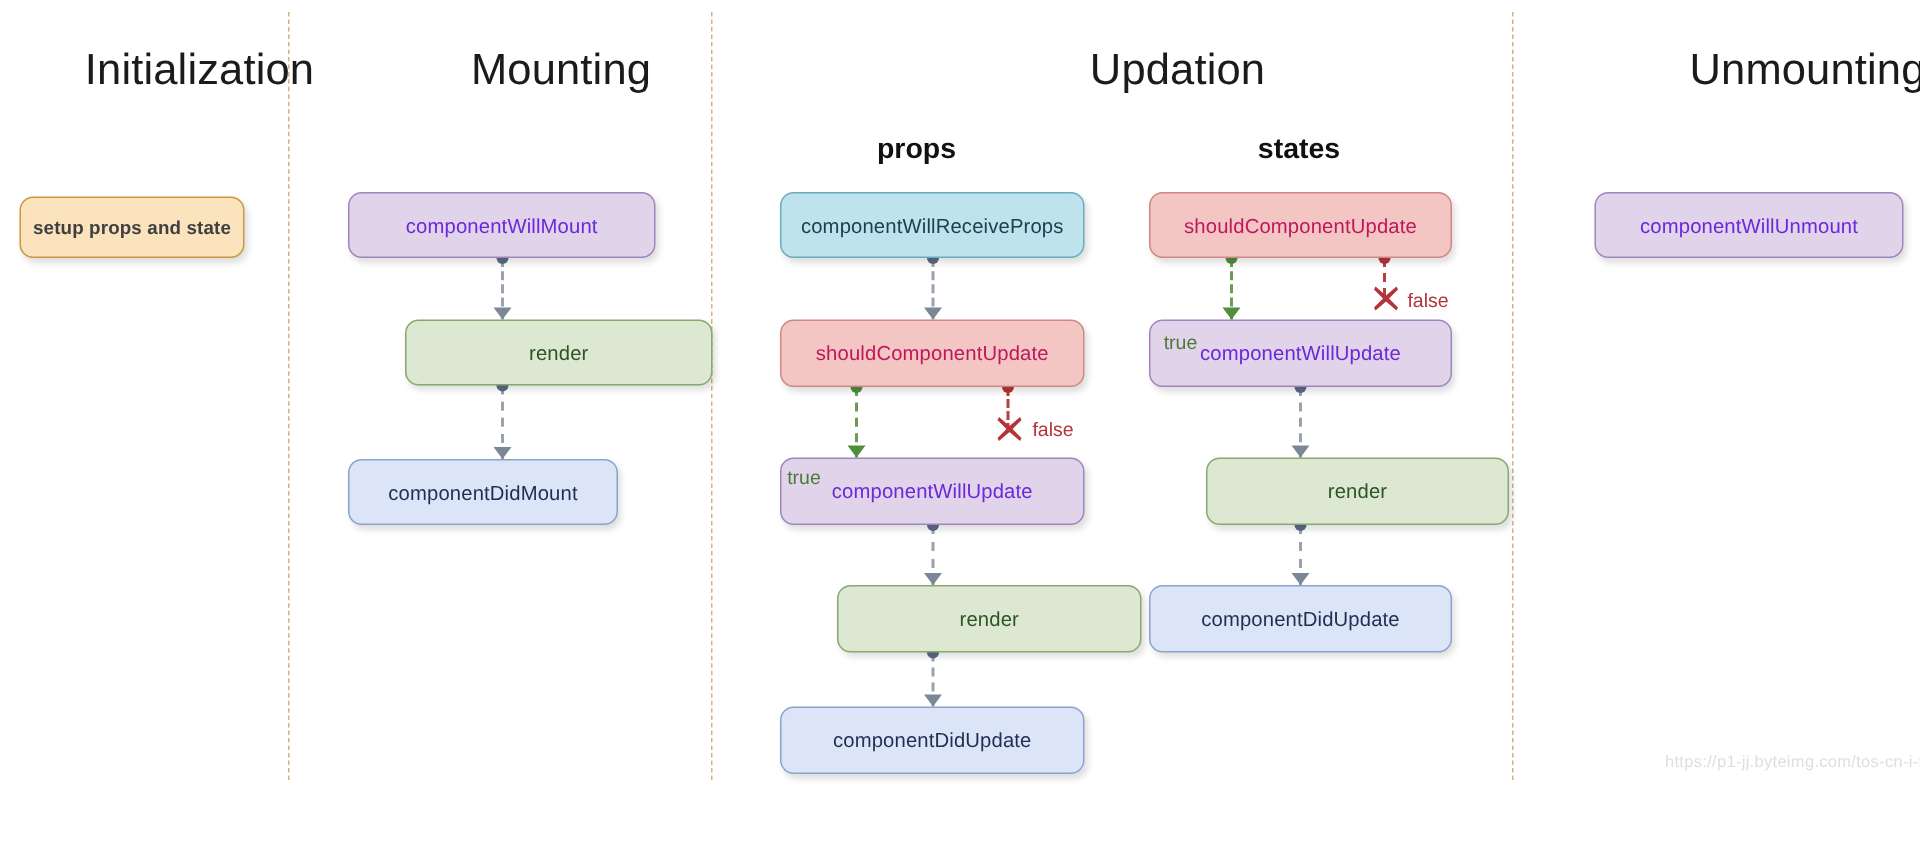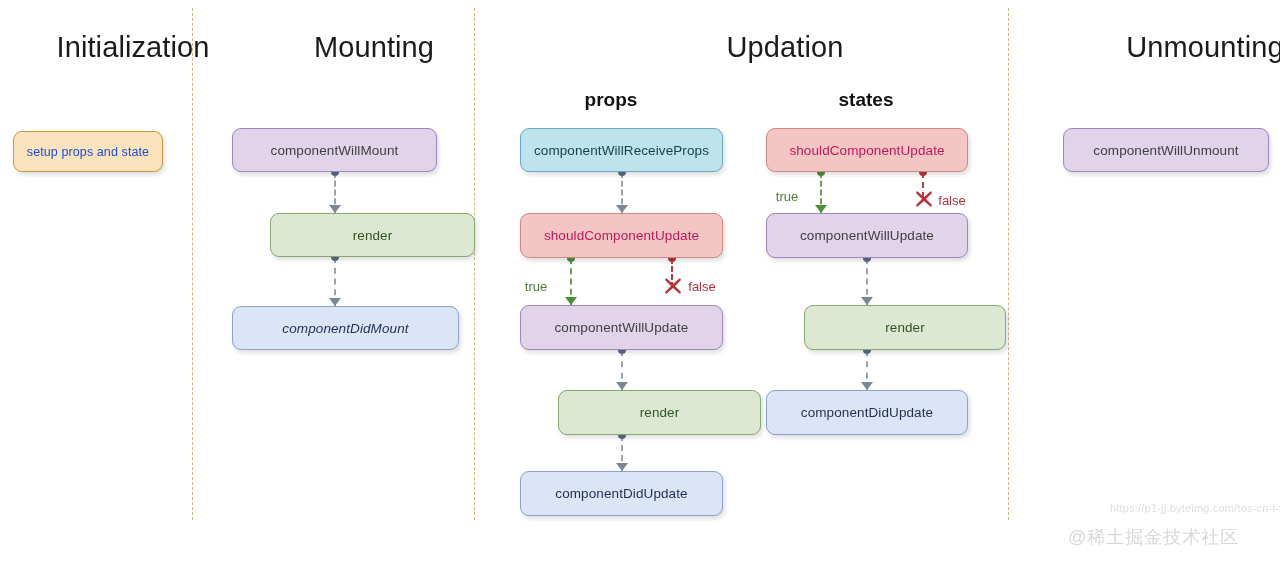--- a/index.html
+++ b/index.html
@@ -62,22 +62,22 @@
     align-items: center;
     justify-content: center;
     font-size: 13.5px;
     letter-spacing: .1px;
     box-shadow: 2px 3px 4px rgba(0,0,0,.13);
     text-align: center;
     padding: 0 6px;
   }
   .node.small { font-size: 12.5px; }
 
-  .n-orange { background:#fbe3bd; border-color:#c99a3c; color:#1d4ed8; }
-  .n-purple { background:#e0d3ea; border-color:#9f86bd; color:#404040; }
+  .n-orange { background:#fbe3bd; border-color:#c99a3c; color:#404040;font-weight:bold; }
+  .n-purple { background:#e0d3ea; border-color:#9f86bd; color:#6d28d9; }
   .n-green  { background:#dce8d1; border-color:#87a86e; color:#2f5425;margin-left:38px; }
   .n-blue   { background:#dbe5f7; border-color:#8ba3cc; color:#1f2f52; }
   .n-cyan   { background:#bfe3ec; border-color:#6aacbd; color:#17434f; }
   .n-red    { background:#f3c6c3; border-color:#cf8883; color:#be185d; }
 
   
   .conn {
     position: absolute;
     width: 0;
     border-left: 2px dashed #9aa3ad;
@@ -107,21 +107,21 @@
   }
   .arrow.green { border-top-color: #4f8f3a; }
 
   
   .branch-label {
     position: absolute;
     font-size: 13px;
     white-space: nowrap;
     transform: translate(-50%, -50%);
   }
-  .branch-label.true  { color: #4d7a36; }
+  .branch-label.true  { color: #4d7a36; margin-top: 32px; }
   .branch-label.false { color: #b4323a; }
 
   
   .xmark {
     position: absolute;
     width: 22px;
     height: 22px;
     transform: translate(-50%, -50%);
   }
   .xmark svg { display: block; }
@@ -196,21 +196,21 @@
       <div class="arrow" style="left: 867px; top: 297px;"></div>
       <div class="conn" style="left: 866px; top: 350px; height: 40px;"></div>
       <div class="dot" style="left: 867px; top: 350px;"></div>
       <div class="arrow" style="left: 867px; top: 382px;"></div>
     </div>
 
   <div id="nodes-layer">
       <div class="node n-orange small" style="left: 13px; top: 131px; width: 150px; height: 41px;">setup props and state</div>
       <div class="node n-purple" style="left: 232px; top: 128px; width: 205px; height: 44px;">componentWillMount</div>
       <div class="node n-green" style="left: 232px; top: 213px; width: 205px; height: 44px;">render</div>
-      <div class="node n-blue" style="left: 232px; top: 306px; width: 227px; height: 44px; font-style: italic;">componentDidMount</div>
+      <div class="node n-blue" style="left: 232px; top: 306px; width: 180px; height: 44px;">componentDidMount</div>
       <div class="node n-cyan" style="left: 520px; top: 128px; width: 203px; height: 44px;">componentWillReceiveProps</div>
       <div class="node n-red" style="left: 520px; top: 213px; width: 203px; height: 45px;">shouldComponentUpdate</div>
       <div class="node n-purple" style="left: 520px; top: 305px; width: 203px; height: 45px;">componentWillUpdate</div>
       <div class="node n-green" style="left: 520px; top: 390px; width: 203px; height: 45px;">render</div>
       <div class="node n-blue" style="left: 520px; top: 471px; width: 203px; height: 45px;">componentDidUpdate</div>
       <div class="node n-red" style="left: 766px; top: 128px; width: 202px; height: 44px;">shouldComponentUpdate</div>
       <div class="node n-purple" style="left: 766px; top: 213px; width: 202px; height: 45px;">componentWillUpdate</div>
       <div class="node n-green" style="left: 766px; top: 305px; width: 202px; height: 45px;">render</div>
       <div class="node n-blue" style="left: 766px; top: 390px; width: 202px; height: 45px;">componentDidUpdate</div>
       <div class="node n-purple" style="left: 1063px; top: 128px; width: 206px; height: 44px;">componentWillUnmount</div>
@@ -227,14 +227,13 @@
         </svg>
       </div>
       <div class="xmark" style="left: 924px; top: 199px;">
         <svg width="22" height="22" viewBox="0 0 22 22">
           <path d="M4 3 L11 9 L18 3 L19 5 L13 11 L19 17 L18 19 L11 13 L4 19 L3 17 L9 11 L3 5 Z" fill="#b5333a"></path>
         </svg>
       </div>
     </div>
 
   <div class="wm-url" id="wm-url" style="left: 1110px; top: 502px;">https://p1-jj.byteimg.com/tos-cn-i-t2oaga2asx/gold-user-assets/2019/1/18/1686571f4</div>
-  <div class="wm-brand" id="wm-brand" style="left: 1068px; top: 525px;">@稀土掘金技术社区</div>
 </div>
 
 </body></html>

